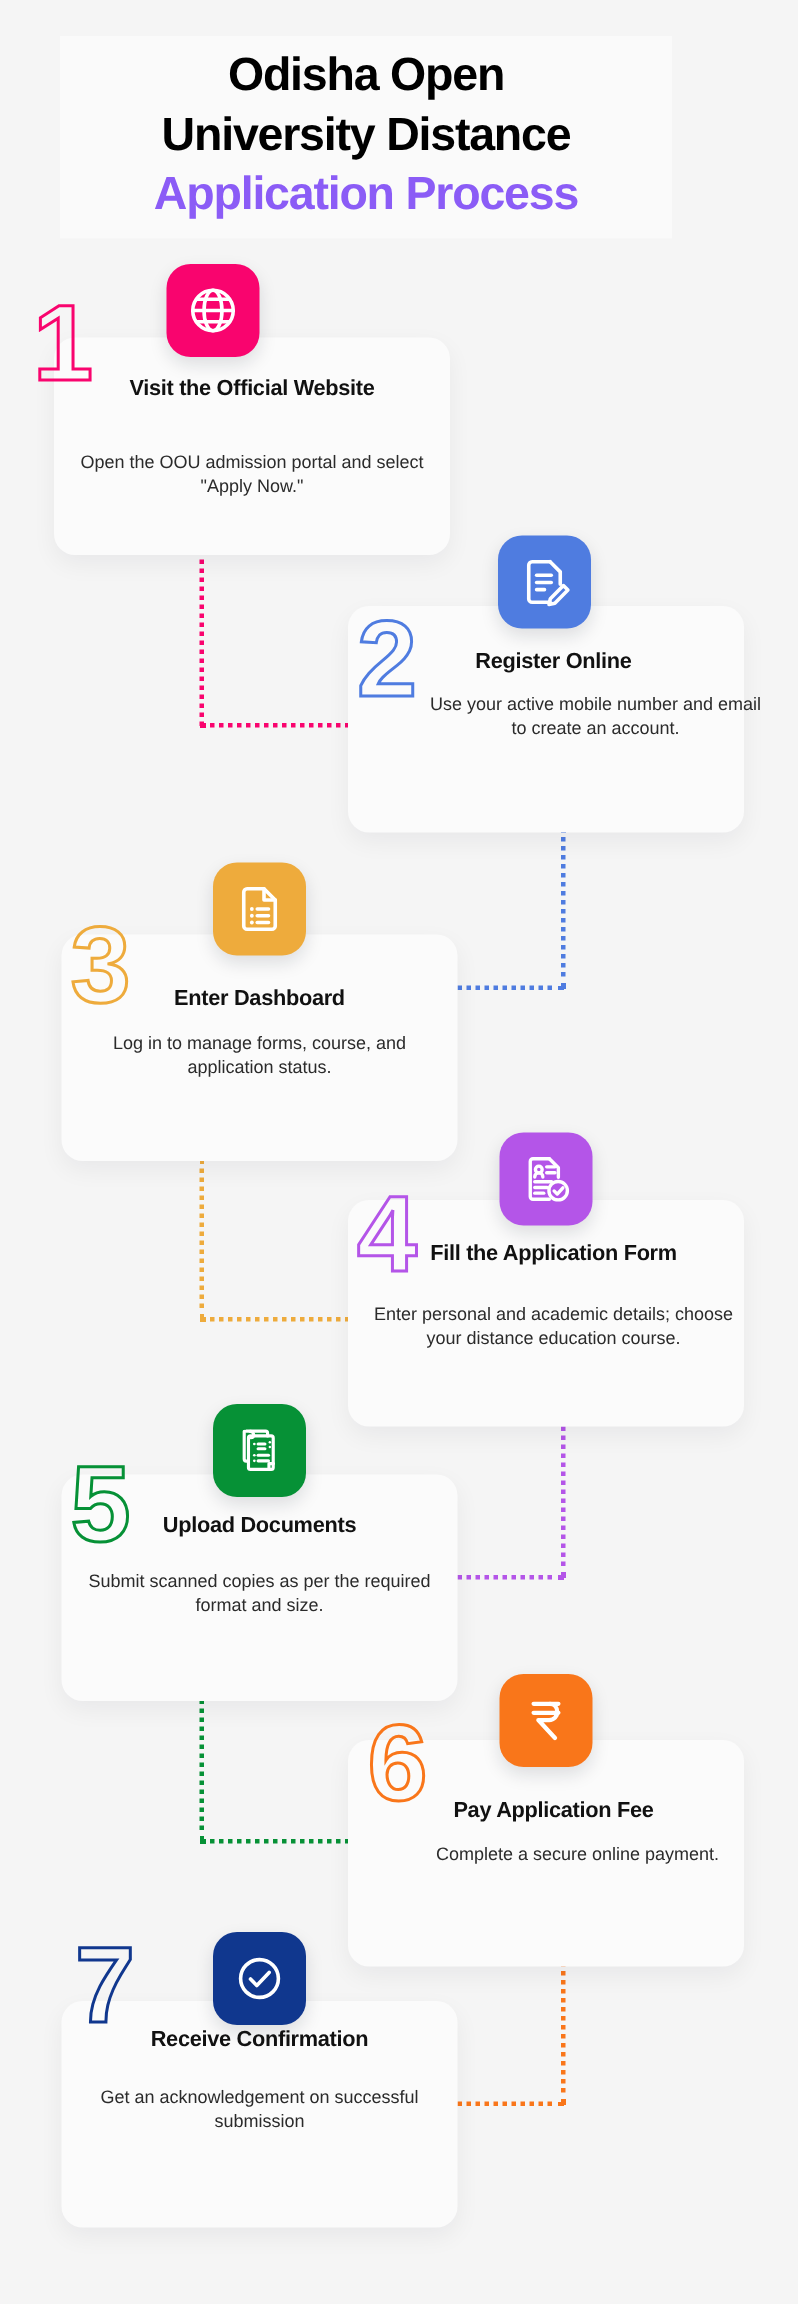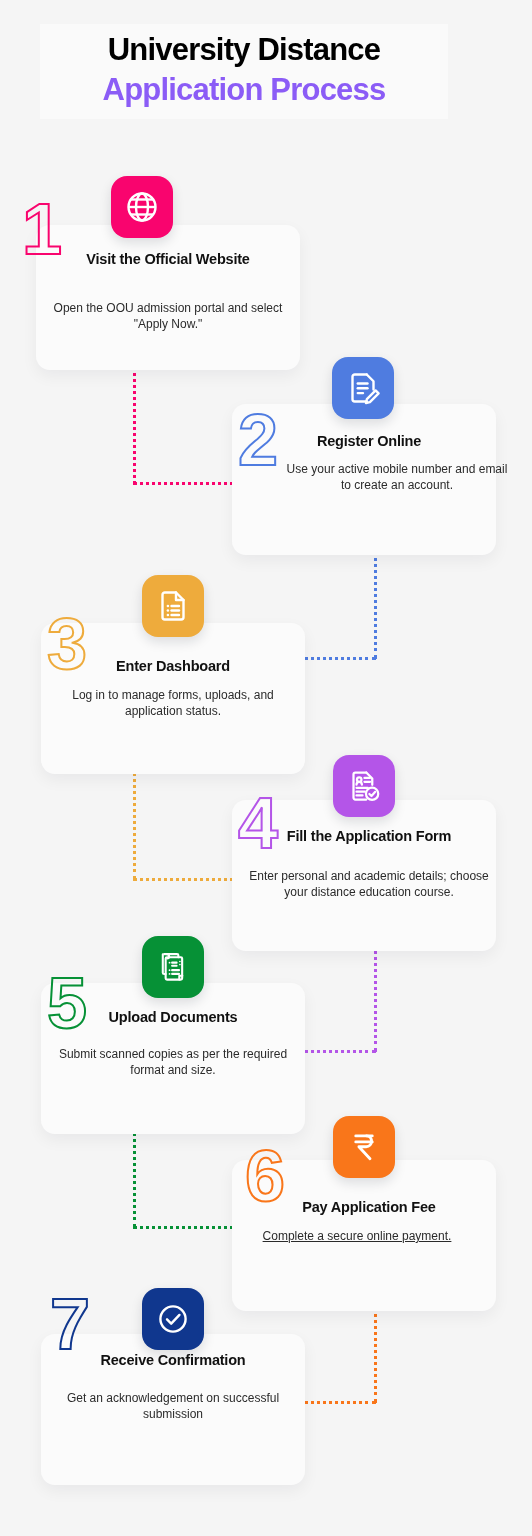--- a/index.html
+++ b/index.html
@@ -103,20 +103,21 @@
     line-height: 1.35;
     text-align: center;
   }
 </style>
 </head>
 <body>
 
 <div class="page">
 
   <div class="title-panel">
+    <div class="title-line">Odisha Open</div>
     <div class="title-line">University  Distance</div>
     <div class="title-line accent">Application Process</div>
   </div>
 
   <div class="conn">
     <div class="v" style="left:133px; top:366px; height:118px; border-left-color:#f9046e;"></div>
     <div class="h" style="left:133px; top:482px; width:108px; border-top-color:#f9046e;"></div>
   </div>
   <div class="conn">
     <div class="v" style="left:374px; top:551px; height:108px; border-left-color:#4f7ce0;"></div>
@@ -181,21 +182,21 @@
         <path d="M14 3v5h5"></path>
         <circle cx="8.6" cy="12" r="0.85" fill="#ffffff" stroke="none"></circle>
         <circle cx="8.6" cy="15" r="0.85" fill="#ffffff" stroke="none"></circle>
         <circle cx="8.6" cy="18" r="0.85" fill="#ffffff" stroke="none"></circle>
         <line x1="11" y1="12" x2="16" y2="12"></line>
         <line x1="11" y1="15" x2="16" y2="15"></line>
         <line x1="11" y1="18" x2="16" y2="18"></line>
       </svg>
     </div>
     <div class="card-title" style="left:53px; top:657px; width:240px;">Enter Dashboard</div>
-    <div class="card-desc" style="left:50px; top:687px; width:246px;">Log in to manage forms, uploads, and application status.</div>
+    <div class="card-desc" style="left:50px; top:687px; width:246px;">Log in to manage forms, course, and application status.</div>
   </div>
 
   <div class="step">
     <div class="card" style="left:232px; top:800px; width:264px; height:151px;"></div>
     <div class="num" style="left:238px; top:787px; -webkit-text-stroke-color:#b455e8;">4</div>
     <div class="tile" style="left:333px; top:755px; background:#b455e8;">
       <svg viewBox="0 0 24 24" fill="none" stroke="#ffffff" stroke-width="1.5" stroke-linecap="round" stroke-linejoin="round">
         <path d="M13.5 3H6.2A1.2 1.2 0 0 0 5 4.2v15.6A1.2 1.2 0 0 0 6.2 21h7.3"></path>
         <path d="M13.5 3 17.5 7v4.2"></path>
         <circle cx="8.8" cy="7.8" r="1.5"></circle>
@@ -242,21 +243,21 @@
     <div class="card" style="left:232px; top:1160px; width:264px; height:151px;"></div>
     <div class="num" style="left:245px; top:1140px; -webkit-text-stroke-color:#f9761a;">6</div>
     <div class="tile" style="left:333px; top:1116px; background:#f9761a;">
       <svg viewBox="0 0 24 24" fill="none" stroke="#ffffff" stroke-width="1.9" stroke-linecap="round" stroke-linejoin="round">
         <line x1="6.5" y1="4.6" x2="17.5" y2="4.6"></line>
         <line x1="6.5" y1="8.6" x2="17.5" y2="8.6"></line>
         <path d="M13.7 4.6c2.1 0 3.3 1.7 3.3 3.6s-1.4 3.6-3.6 3.6H8.6l7.4 8"></path>
       </svg>
     </div>
     <div class="card-title" style="left:250px; top:1198px; width:238px;">Pay Application Fee</div>
-    <div class="card-desc" style="left:240px; top:1228px; width:234px;text-decoration:underline;">Complete a secure online payment.</div>
+    <div class="card-desc" style="left:268px; top:1228px; width:234px;">Complete a secure online payment.</div>
   </div>
 
   <div class="step">
     <div class="card" style="left:41px; top:1334px; width:264px; height:151px;"></div>
     <div class="num" style="left:50px; top:1288px; -webkit-text-stroke-color:#10378e;">7</div>
     <div class="tile" style="left:142px; top:1288px; background:#10378e;">
       <svg viewBox="0 0 24 24" fill="none" stroke="#ffffff" stroke-width="1.6" stroke-linecap="round" stroke-linejoin="round">
         <circle cx="12" cy="12" r="8.4"></circle>
         <path d="m8 12.2 2.8 2.9L16.3 9.3"></path>
       </svg>

